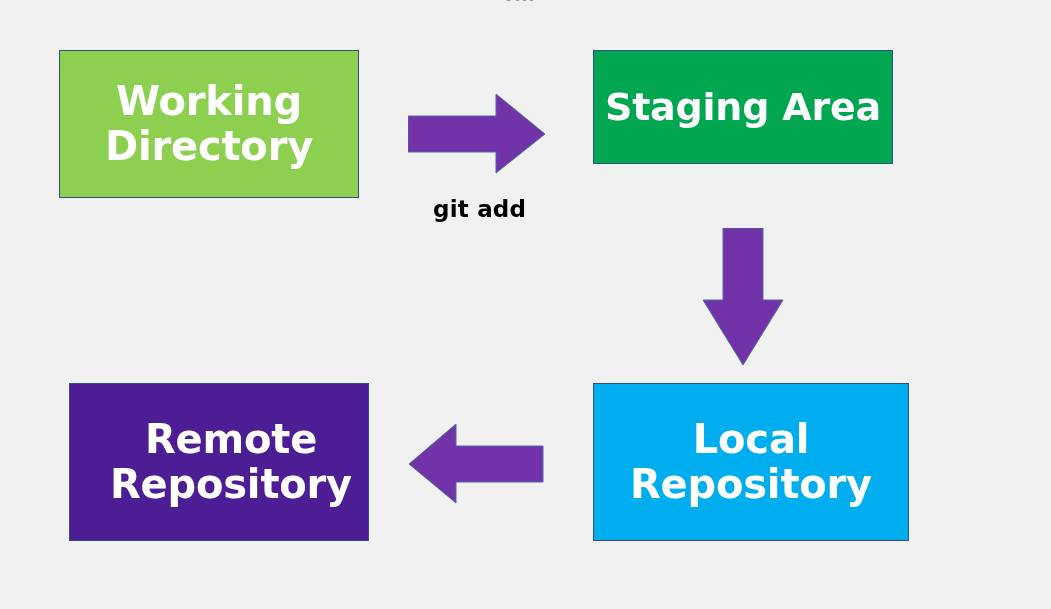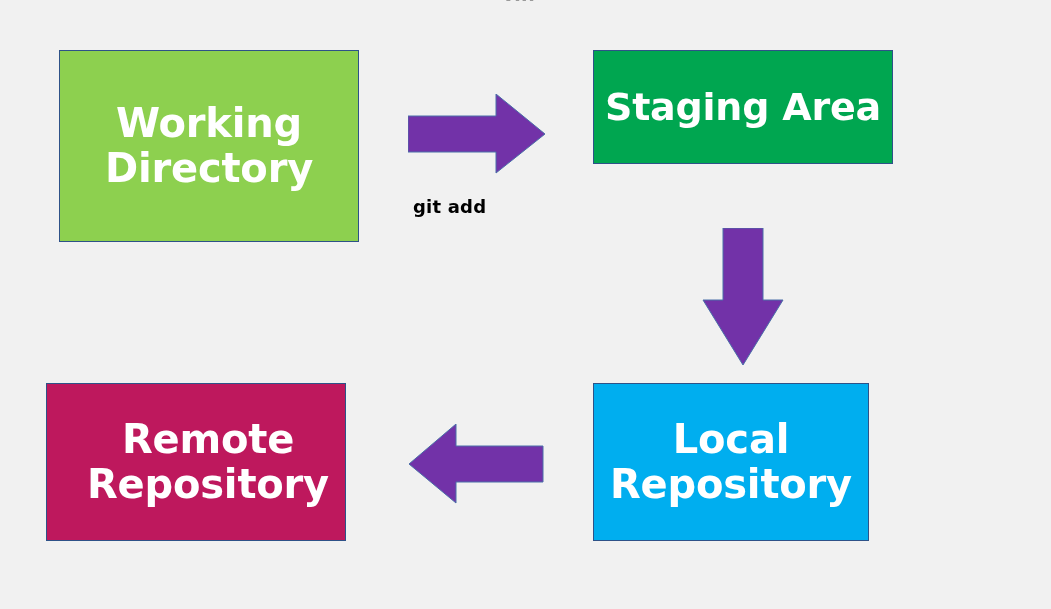--- a/index.html
+++ b/index.html
@@ -51,56 +51,57 @@
     color: #ffffff;
     font-weight: bold;
     font-size: 40px;
     line-height: 1.12;
     letter-spacing: -0.2px;
     white-space: pre-line;
     padding: 0 6px;
   }
 
   #node-working-directory {
-    left: 59px;  top: 50px;  width: 300px; height: 192px;
+    left: 59px;  top: 50px;  width: 300px; height: 148px;
     background: #8dd04f;
   }
   #node-staging-area {
     left: 593px; top: 50px;  width: 300px; height: 114px;
     background: #00a650;
   }
   #node-remote-repository {
-    left: 46px;  top: 383px; width: 300px; height: 158px;
-    background: #be185d;
+    left: 69px;  top: 383px; width: 300px; height: 158px;
+    background: #4c1d95;
     padding-left: 24px;
   }
   #node-local-repository {
-    left: 593px; top: 383px; width: 276px; height: 158px;
+    left: 593px; top: 383px; width: 316px; height: 158px;
     background: #00aeef;
   }
   #node-staging-area .node-label { font-size: 38px; }
 
   
   .arrow {
     position: absolute;
   }
   .arrow svg { display: block; }
 
   #arrow-git-add   { left: 408px; top: 94px;  width: 138px; height: 80px; }
   #arrow-git-commit{ left: 702px; top: 228px; width: 82px;  height: 138px; }
   #arrow-git-push  { left: 408px; top: 424px; width: 136px; height: 80px; }
 
   
   .arrow-label {
     position: absolute;
     color: #000000;
     font-weight: bold;
-    font-size: 18px;
+    font-size: 23px;
     letter-spacing: .2px;
     white-space: nowrap;
+    margin-left: 20px;
   }
   #label-git-add    { left: 413px; top: 196px; }
   #label-git-commit { left: 811px; top: 275px; }
   #label-git-push   { left: 409px; top: 528px; }
 </style>
 </head>
 <body>
 
 <div id="canvas">
 

